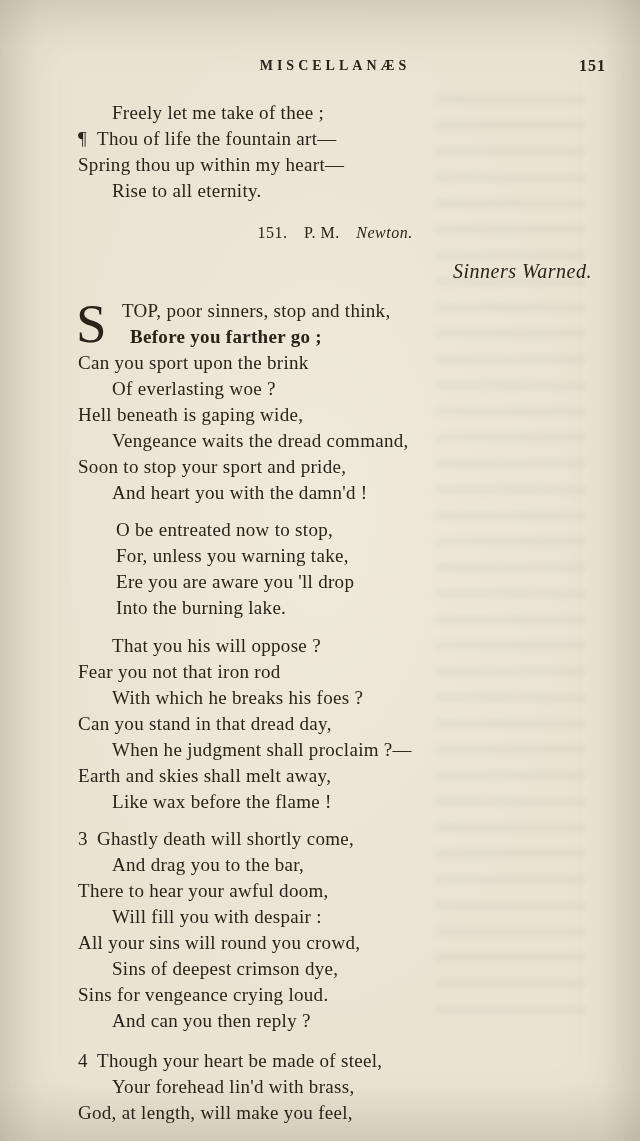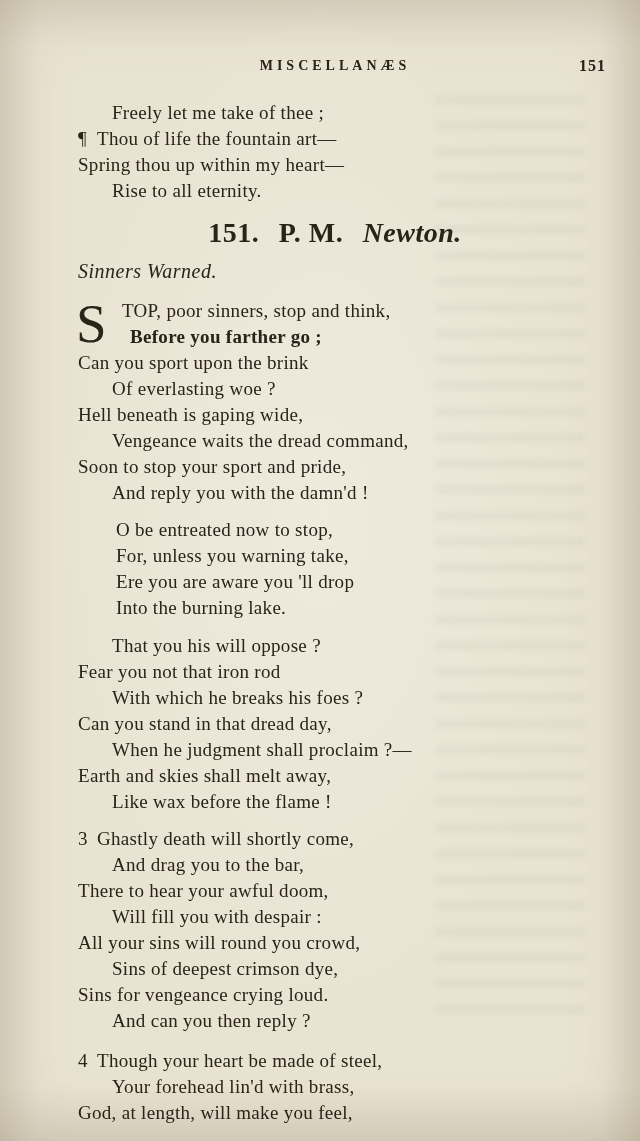--- a/index.html
+++ b/index.html
@@ -45,27 +45,27 @@
     font-size:16px; font-weight:bold; letter-spacing:1px;
   }
   .line {
     font-size:19px; line-height:26px;
     white-space:nowrap; letter-spacing:0.3px;
   }
   .stanza { margin-bottom:11px; }
   .indent { margin-left:34px; }
   .num, .marker { display:inline-block; width:19px; }
   .hymn-head {
-    text-align:center; font-size:28px; line-height:26px;
-    margin:16px 0 12px 0; letter-spacing:0.5px;font-weight:bold;
+    text-align:center; font-size:16px; line-height:26px;
+    margin:16px 0 12px 0; letter-spacing:0.5px;
   }
   .hymn-head .meter { margin:0 12px; }
   .hymn-head .author { font-style:italic; }
   .hymn-title {
-    text-align:left; font-style:italic; font-size:20px;
+    text-align:right; font-style:italic; font-size:20px;
     line-height:26px; margin-bottom:14px; letter-spacing:0.5px;
   }
   .s1 { position:relative; }
   .s1 .dropcap {
     position:absolute; left:-2px; top:3px;
     font-size:55px; line-height:46px; font-weight:normal;
   }
   .s1 .l1 { margin-left:44px; }
   .s1 .l2 { margin-left:52px;font-weight:bold; }
   .refrain { margin-left:38px; margin-bottom:12px; }
@@ -101,21 +101,21 @@
 
   <div class="stanza s1">
     <span class="dropcap">S</span>
     <div class="line l1">TOP, poor sinners, stop and think,</div>
     <div class="line l2">Before you farther go ;</div>
     <div class="line">Can you sport upon the brink</div>
     <div class="line indent">Of everlasting woe ?</div>
     <div class="line">Hell beneath is gaping wide,</div>
     <div class="line indent">Vengeance waits the dread command,</div>
     <div class="line">Soon to stop your sport and pride,</div>
-    <div class="line indent">And reply you with the damn'd !</div>
+    <div class="line indent">And heart you with the damn'd !</div>
   </div>
 
   <div class="stanza refrain">
     <div class="line">O be entreated now to stop,</div>
     <div class="line">For, unless you warning take,</div>
     <div class="line">Ere you are aware you 'll drop</div>
     <div class="line">Into the burning lake.</div>
   </div>
 
   <div class="stanza">

